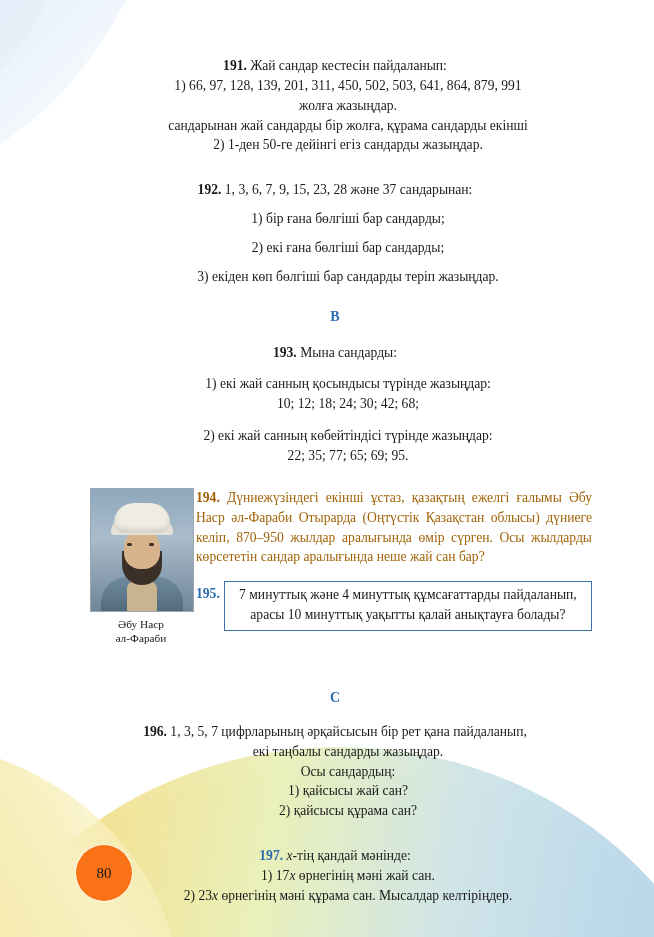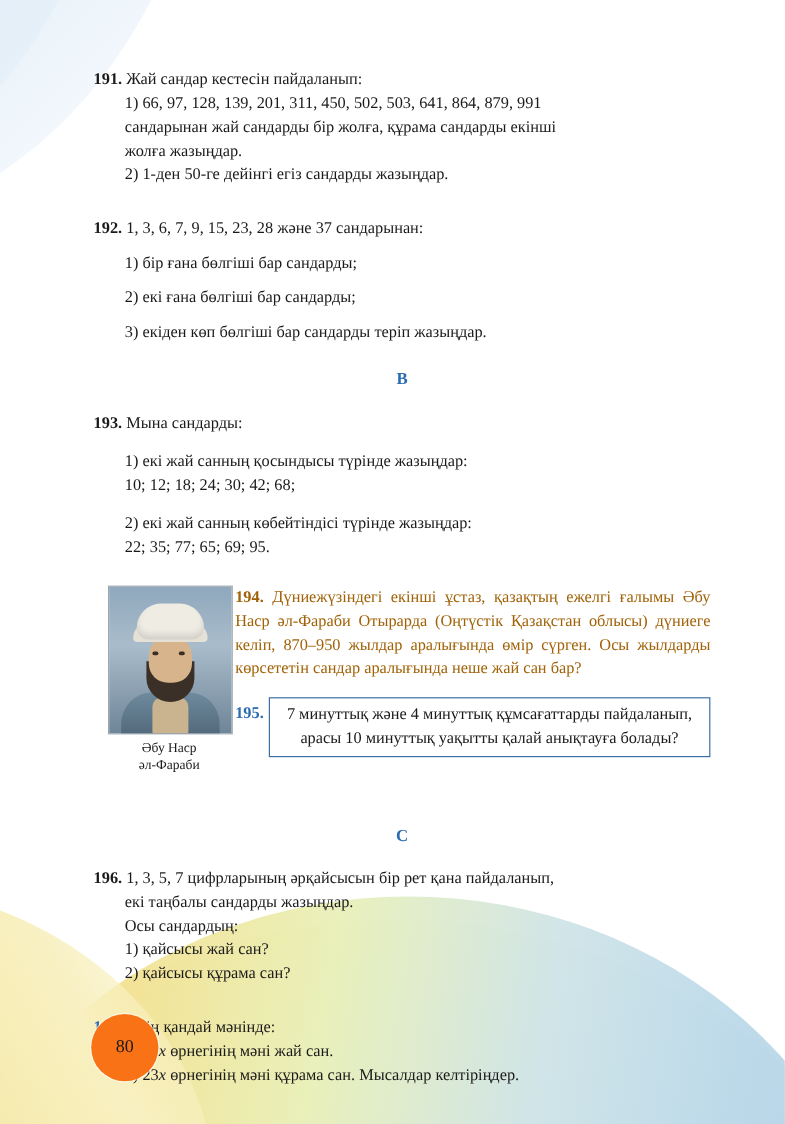--- a/index.html
+++ b/index.html
@@ -89,20 +89,21 @@
   }
   .num-blue {
     font-weight: bold;
     color: #2b6cb0;
   }
   .indent-body {
     padding-left: 26px;
   }
   .line {
     margin: 0;
+    text-align: center;
   }
   .gap {
     height: 9px;
   }
   .center-letter {
     text-align: center;
     font-weight: bold;
     color: #2b6cb0;
     font-size: 14px;
     margin: 22px 0 18px 0;
@@ -277,22 +278,22 @@
 
   <div class="content">
 
     <div class="ex">
       <div class="line">
         <span class="num">191.</span>
         <span>Жай сандар кестесін пайдаланып:</span>
       </div>
       <div class="indent-body">
         <div class="line">1) 66, 97, 128, 139, 201, 311, 450, 502, 503, 641, 864, 879, 991</div>
+        <div class="line">жолға жазыңдар.</div>
         <div class="line">сандарынан жай сандарды бір жолға, құрама сандарды екінші</div>
-        <div class="line">жолға жазыңдар.</div>
         <div class="line">2) 1-ден 50-ге дейінгі егіз сандарды жазыңдар.</div>
       </div>
     </div>
 
     <div class="gap"></div>
 
     <div class="ex">
       <div class="line">
         <span class="num">192.</span>
         <span>1, 3, 6, 7, 9, 15, 23, 28 және 37 сандарынан:</span>

